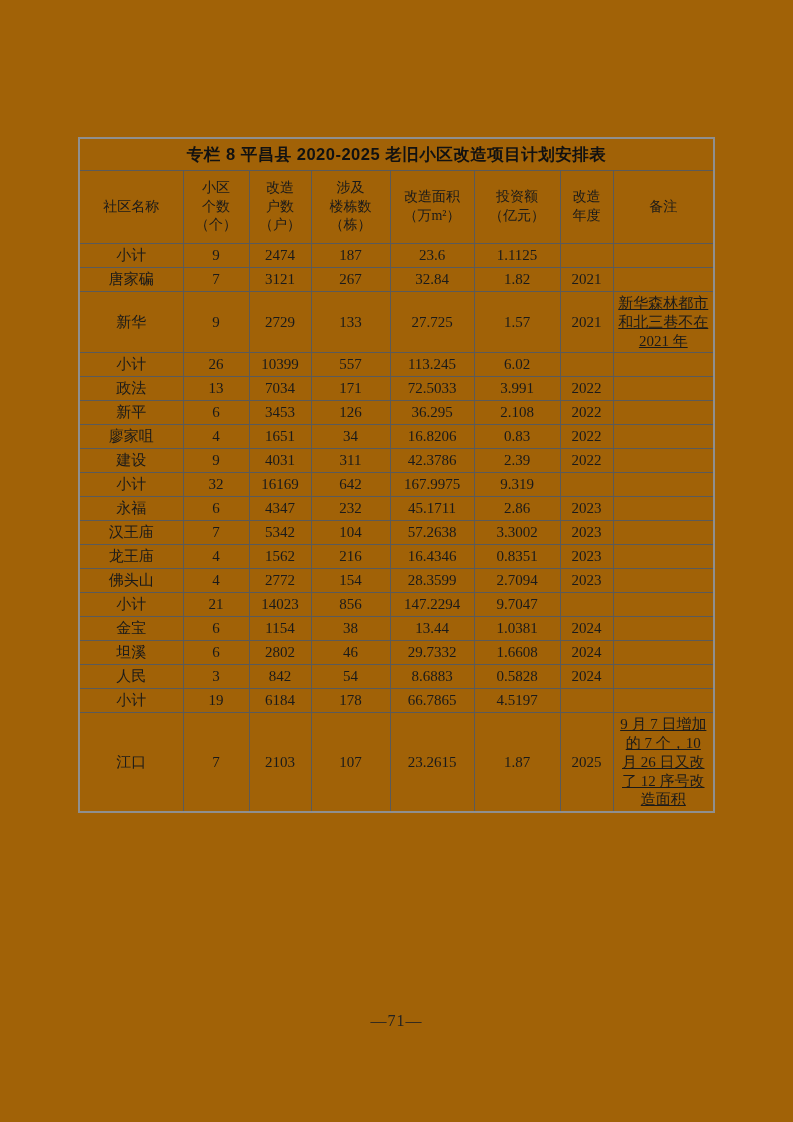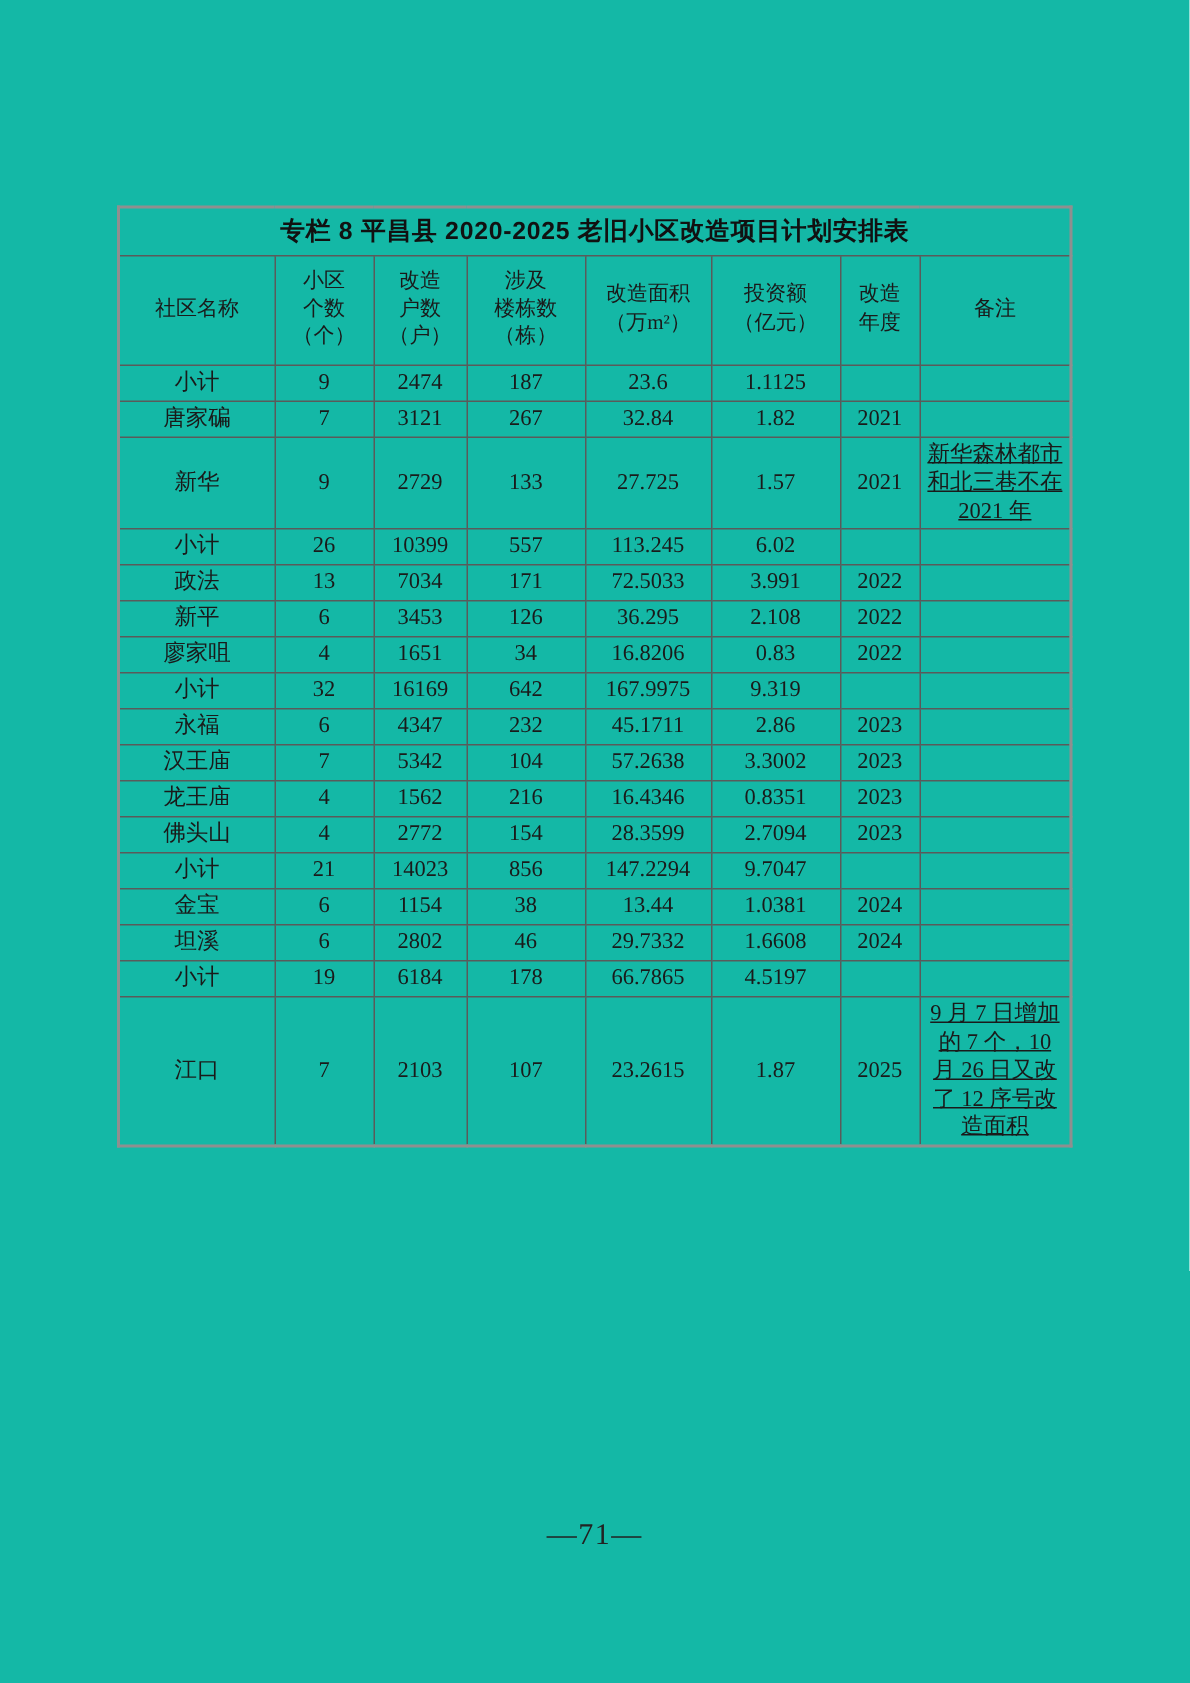--- a/index.html
+++ b/index.html
@@ -10,21 +10,21 @@
   body {
     width: 793px;
     height: 1122px;
     position: relative;
     font-family: "Liberation Serif", serif;
     color: #1a1a1a;
   }
   .doc-page {
     position: absolute;
     inset: 0;
-    background: #14b8a6;
+    background: #a16207;
   }
   table.plan-table {
     position: absolute;
     left: 78px;
     top: 137px;
     width: 635px;
     border-collapse: collapse;
     table-layout: fixed;
     border: 2px solid #8f8f8f;
   }
@@ -64,21 +64,21 @@
     padding: 2px 5px;
     word-break: break-all;
     text-decoration: underline;
   }
   .page-number {
     position: absolute;
     left: 0;
     right: 0;
     top: 1012px;
     text-align: center;
-    font-size: 20px;
+    font-size: 16px;
     color: #222;
     letter-spacing: 1px;
   }
 </style>
 </head>
 <body>
 
 <div class="doc-page">
 
   <table class="plan-table">
@@ -182,20 +182,30 @@
           <td>廖家咀</td>
           <td>4</td>
           <td>1651</td>
           <td>34</td>
           <td>16.8206</td>
           <td>0.83</td>
           <td>2022</td>
           <td class="remark"></td>
         </tr>
         <tr>
+          <td>建设</td>
+          <td>9</td>
+          <td>4031</td>
+          <td>311</td>
+          <td>42.3786</td>
+          <td>2.39</td>
+          <td>2022</td>
+          <td class="remark"></td>
+        </tr>
+        <tr>
           <td>小计</td>
           <td>32</td>
           <td>16169</td>
           <td>642</td>
           <td>167.9975</td>
           <td>9.319</td>
           <td></td>
           <td class="remark"></td>
         </tr>
         <tr>
@@ -258,20 +268,30 @@
           <td>2024</td>
           <td class="remark"></td>
         </tr>
         <tr>
           <td>坦溪</td>
           <td>6</td>
           <td>2802</td>
           <td>46</td>
           <td>29.7332</td>
           <td>1.6608</td>
+          <td>2024</td>
+          <td class="remark"></td>
+        </tr>
+        <tr>
+          <td>人民</td>
+          <td>3</td>
+          <td>842</td>
+          <td>54</td>
+          <td>8.6883</td>
+          <td>0.5828</td>
           <td>2024</td>
           <td class="remark"></td>
         </tr>
         <tr>
           <td>小计</td>
           <td>19</td>
           <td>6184</td>
           <td>178</td>
           <td>66.7865</td>
           <td>4.5197</td>

